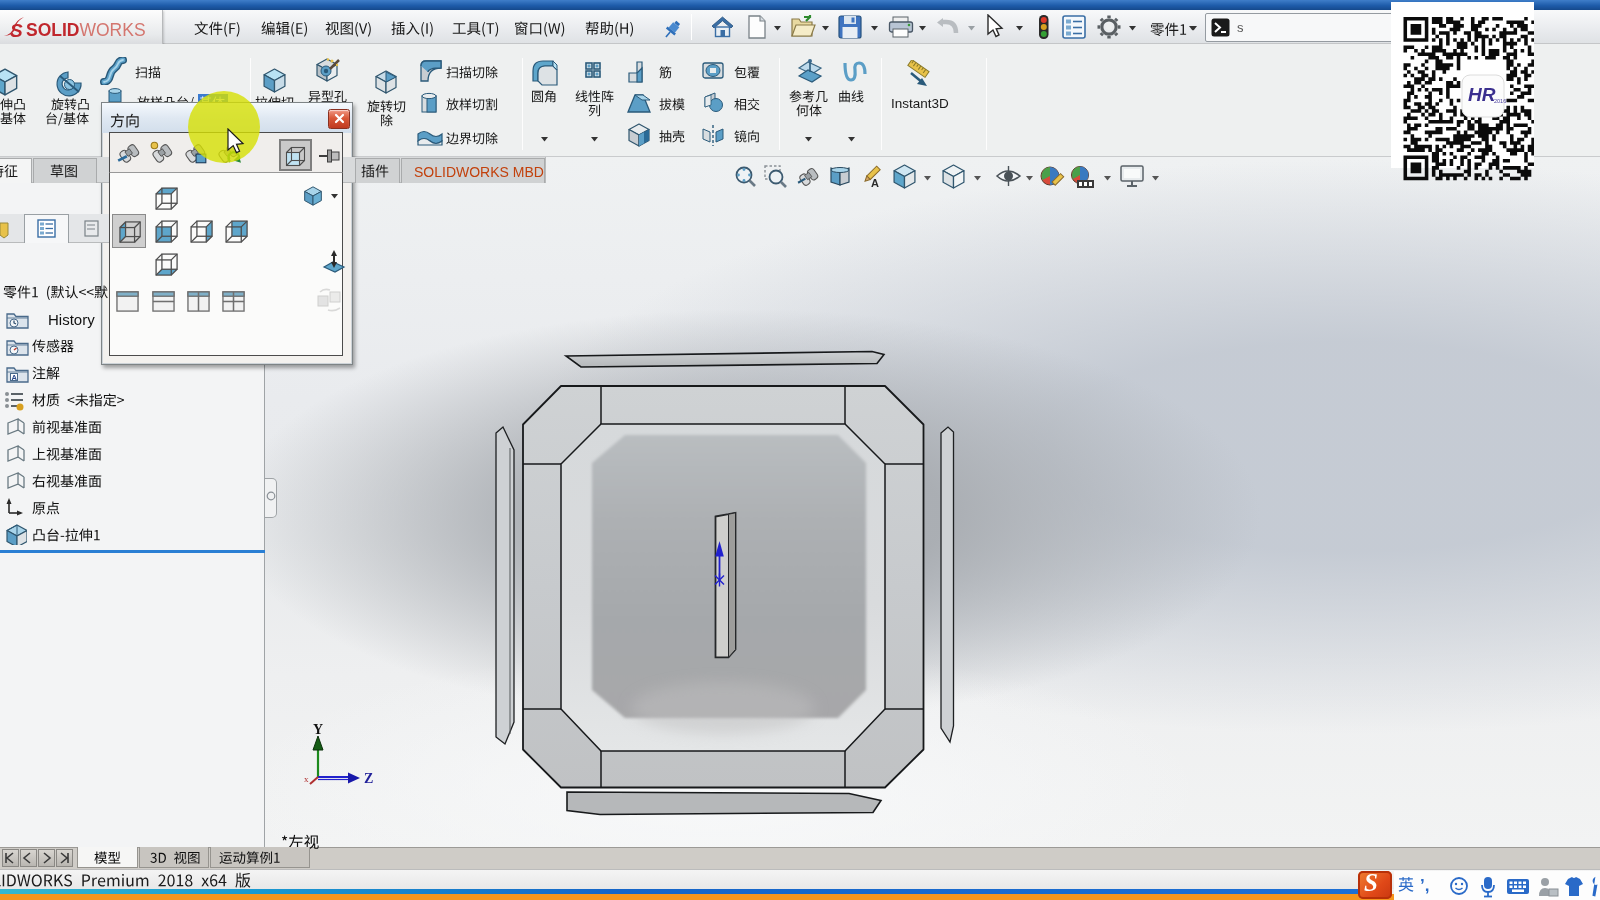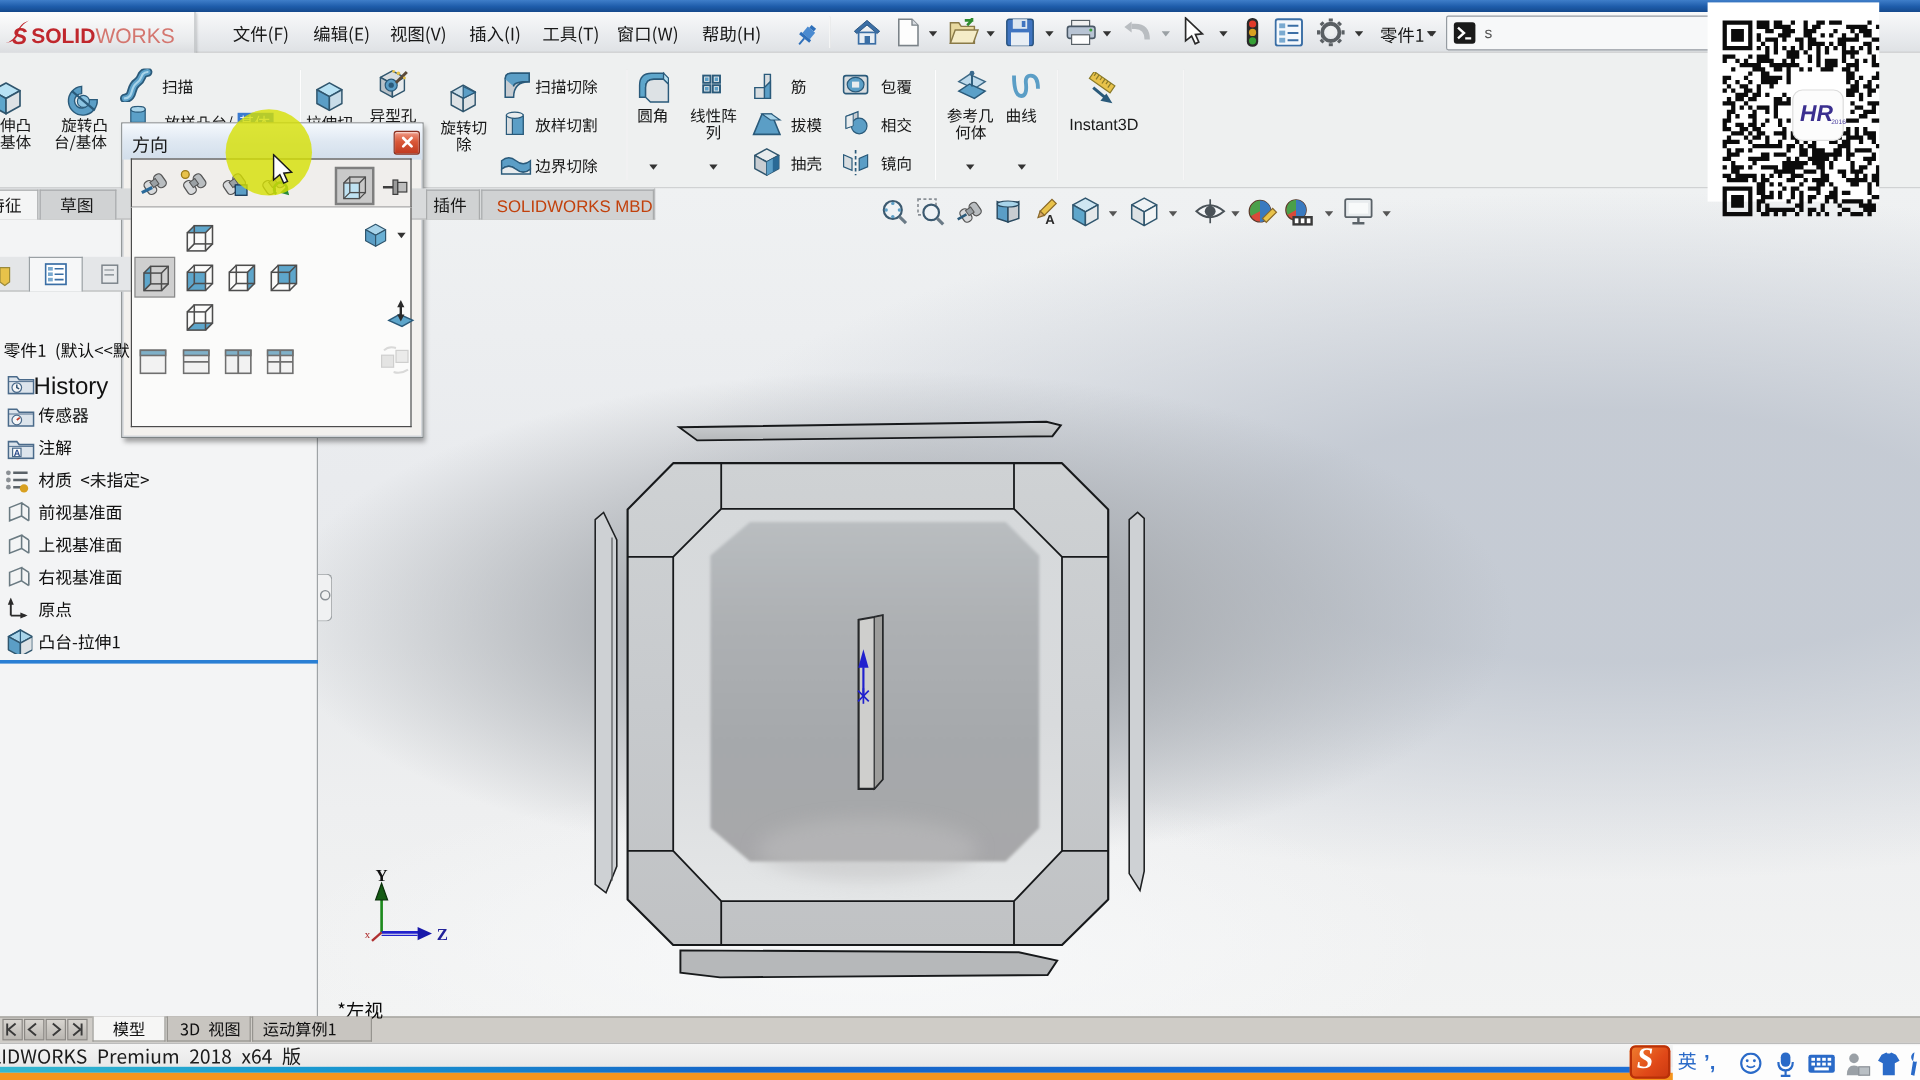--- a/index.html
+++ b/index.html
@@ -23,21 +23,21 @@
 .dlgtitle{left:0;top:0;width:250px;height:30px;background:linear-gradient(#f5f9fd,#dfe8f2 50%,#d2deeb)}
 .dlgtool{left:8px;top:30px;width:234px;height:41px;background:#f0eeec;border:1px solid #4b4b4b;border-bottom:1px solid #999}
 .dlgbody{left:8px;top:71px;width:234px;height:183px;background:#fbfbfa;border:1px solid #4b4b4b;border-top:none}
 .btmtabs{left:0;top:847px;width:1600px;height:22px;background:#cfccc7;border-top:1px solid #9c9a96}
 .btab{position:absolute;top:847px;height:21px;background:#c8c5c0;border:1px solid #96948f;border-top:none;font-size:13.5px;color:#111;text-align:center}
 .statusbar{left:0;top:869px;width:1600px;height:20px;background:linear-gradient(#f4f4f4,#e8e8e8);border-top:1px solid #bcbcbc;font-size:16px;color:#1c1c1c}
 .stripe1{left:0;top:889px;width:1363px;height:5px;background:linear-gradient(90deg,#35b8cf,#1a9bd0 18%,#1565c8 45%,#1d6fd4)}
 .stripe2{left:0;top:894px;width:1397px;height:6px;background:#f5951d}
 .imebar{left:1394px;top:871px;width:206px;height:29px;background:#fdfdfd}
 .hl{left:188px;top:91px;width:72px;height:72px;border-radius:50%;background:rgba(214,224,2,.8)}
-.qr{left:1423px;top:2px;width:143px;height:166px;background:#fff}
+.qr{left:1391px;top:2px;width:143px;height:166px;background:#fff}
 </style></head><body>
 <div id="root">
     <svg style="position:absolute;width:0;height:0;overflow:hidden">
       <defs>
         <path id="g0" d="M423 823C453 774 485 707 497 666L580 693C566 734 531 799 501 847ZM50 664V590H206C265 438 344 307 447 200C337 108 202 40 36 -7C51 -25 75 -60 83 -78C250 -24 389 48 502 146C615 46 751 -28 915 -73C928 -52 950 -20 967 -4C807 36 671 107 560 201C661 304 738 432 796 590H954V664ZM504 253C410 348 336 462 284 590H711C661 455 592 344 504 253Z"></path>
         <path id="g1" d="M317 341V268H604V-80H679V268H953V341H679V562H909V635H679V828H604V635H470C483 680 494 728 504 775L432 790C409 659 367 530 309 447C327 438 359 420 373 409C400 451 425 504 446 562H604V341ZM268 836C214 685 126 535 32 437C45 420 67 381 75 363C107 397 137 437 167 480V-78H239V597C277 667 311 741 339 815Z"></path>
         <path id="g2" d="M239 -196 295 -171C209 -29 168 141 168 311C168 480 209 649 295 792L239 818C147 668 92 507 92 311C92 114 147 -47 239 -196Z"></path>
         <path id="g3" d="M101 0H193V329H473V407H193V655H523V733H101Z"></path>
         <path id="g4" d="M99 -196C191 -47 246 114 246 311C246 507 191 668 99 818L42 792C128 649 171 480 171 311C171 141 128 -29 42 -171Z"></path>
         <path id="g5" d="M40 54 58 -15C140 18 245 61 346 103L332 163C223 121 114 79 40 54ZM61 423C75 430 98 435 205 450C167 386 132 335 116 316C87 278 66 252 45 248C53 230 64 196 68 182C87 194 118 204 339 255C336 271 333 298 334 317L167 282C238 374 307 486 364 597L303 632C286 593 265 554 245 517L133 505C190 593 246 706 287 815L215 840C179 719 112 587 91 554C71 520 55 496 38 491C46 473 57 438 61 423ZM624 350V202H541V350ZM675 350H746V202H675ZM481 412V-72H541V143H624V-47H675V143H746V-46H797V143H871V-7C871 -14 868 -16 861 -17C854 -17 836 -17 814 -16C822 -32 829 -56 831 -73C867 -73 890 -71 908 -62C926 -52 930 -35 930 -8V413L871 412ZM797 350H871V202H797ZM605 826C621 798 637 762 648 732H414V515C414 361 405 139 314 -21C329 -28 360 -50 372 -63C465 99 482 335 483 498H920V732H729C717 765 697 811 675 846ZM483 668H850V561H483Z"></path>
@@ -918,21 +918,21 @@
         <use xlink:href="#g1" href="#g1" x="1000"></use>
         <use xlink:href="#g24" href="#g24" x="2000"></use>
         <use xlink:href="#g2" href="#g2" x="3055"></use>
         <use xlink:href="#g73" href="#g73" x="3393"></use>
         <use xlink:href="#g74" href="#g74" x="4393"></use>
         <use xlink:href="#g75" href="#g75" x="5393"></use>
         <use xlink:href="#g75" href="#g75" x="5948"></use>
         <use xlink:href="#g73" href="#g73" x="6503"></use>
       </g>
     </svg>
-    <div class="ab" style="left:28px;top:310.5px;font-size:20px;color:#111;z-index:5">History</div>
+    <div class="ab" style="left:48px;top:310.5px;font-size:15px;color:#111;z-index:5">History</div>
     <svg class="tr" style="left:32px;top:337px;z-index:5" width="44" height="18.9">
       <g transform="translate(0,14.28) scale(0.014,-0.014)" fill="#111">
         <use xlink:href="#g76" href="#g76" x="0"></use>
         <use xlink:href="#g77" href="#g77" x="1000"></use>
         <use xlink:href="#g78" href="#g78" x="2000"></use>
       </g>
     </svg>
     <svg class="tr" style="left:32px;top:364px;z-index:5" width="30" height="18.9">
       <g transform="translate(0,14.28) scale(0.014,-0.014)" fill="#111">
         <use xlink:href="#g79" href="#g79" x="0"></use>

